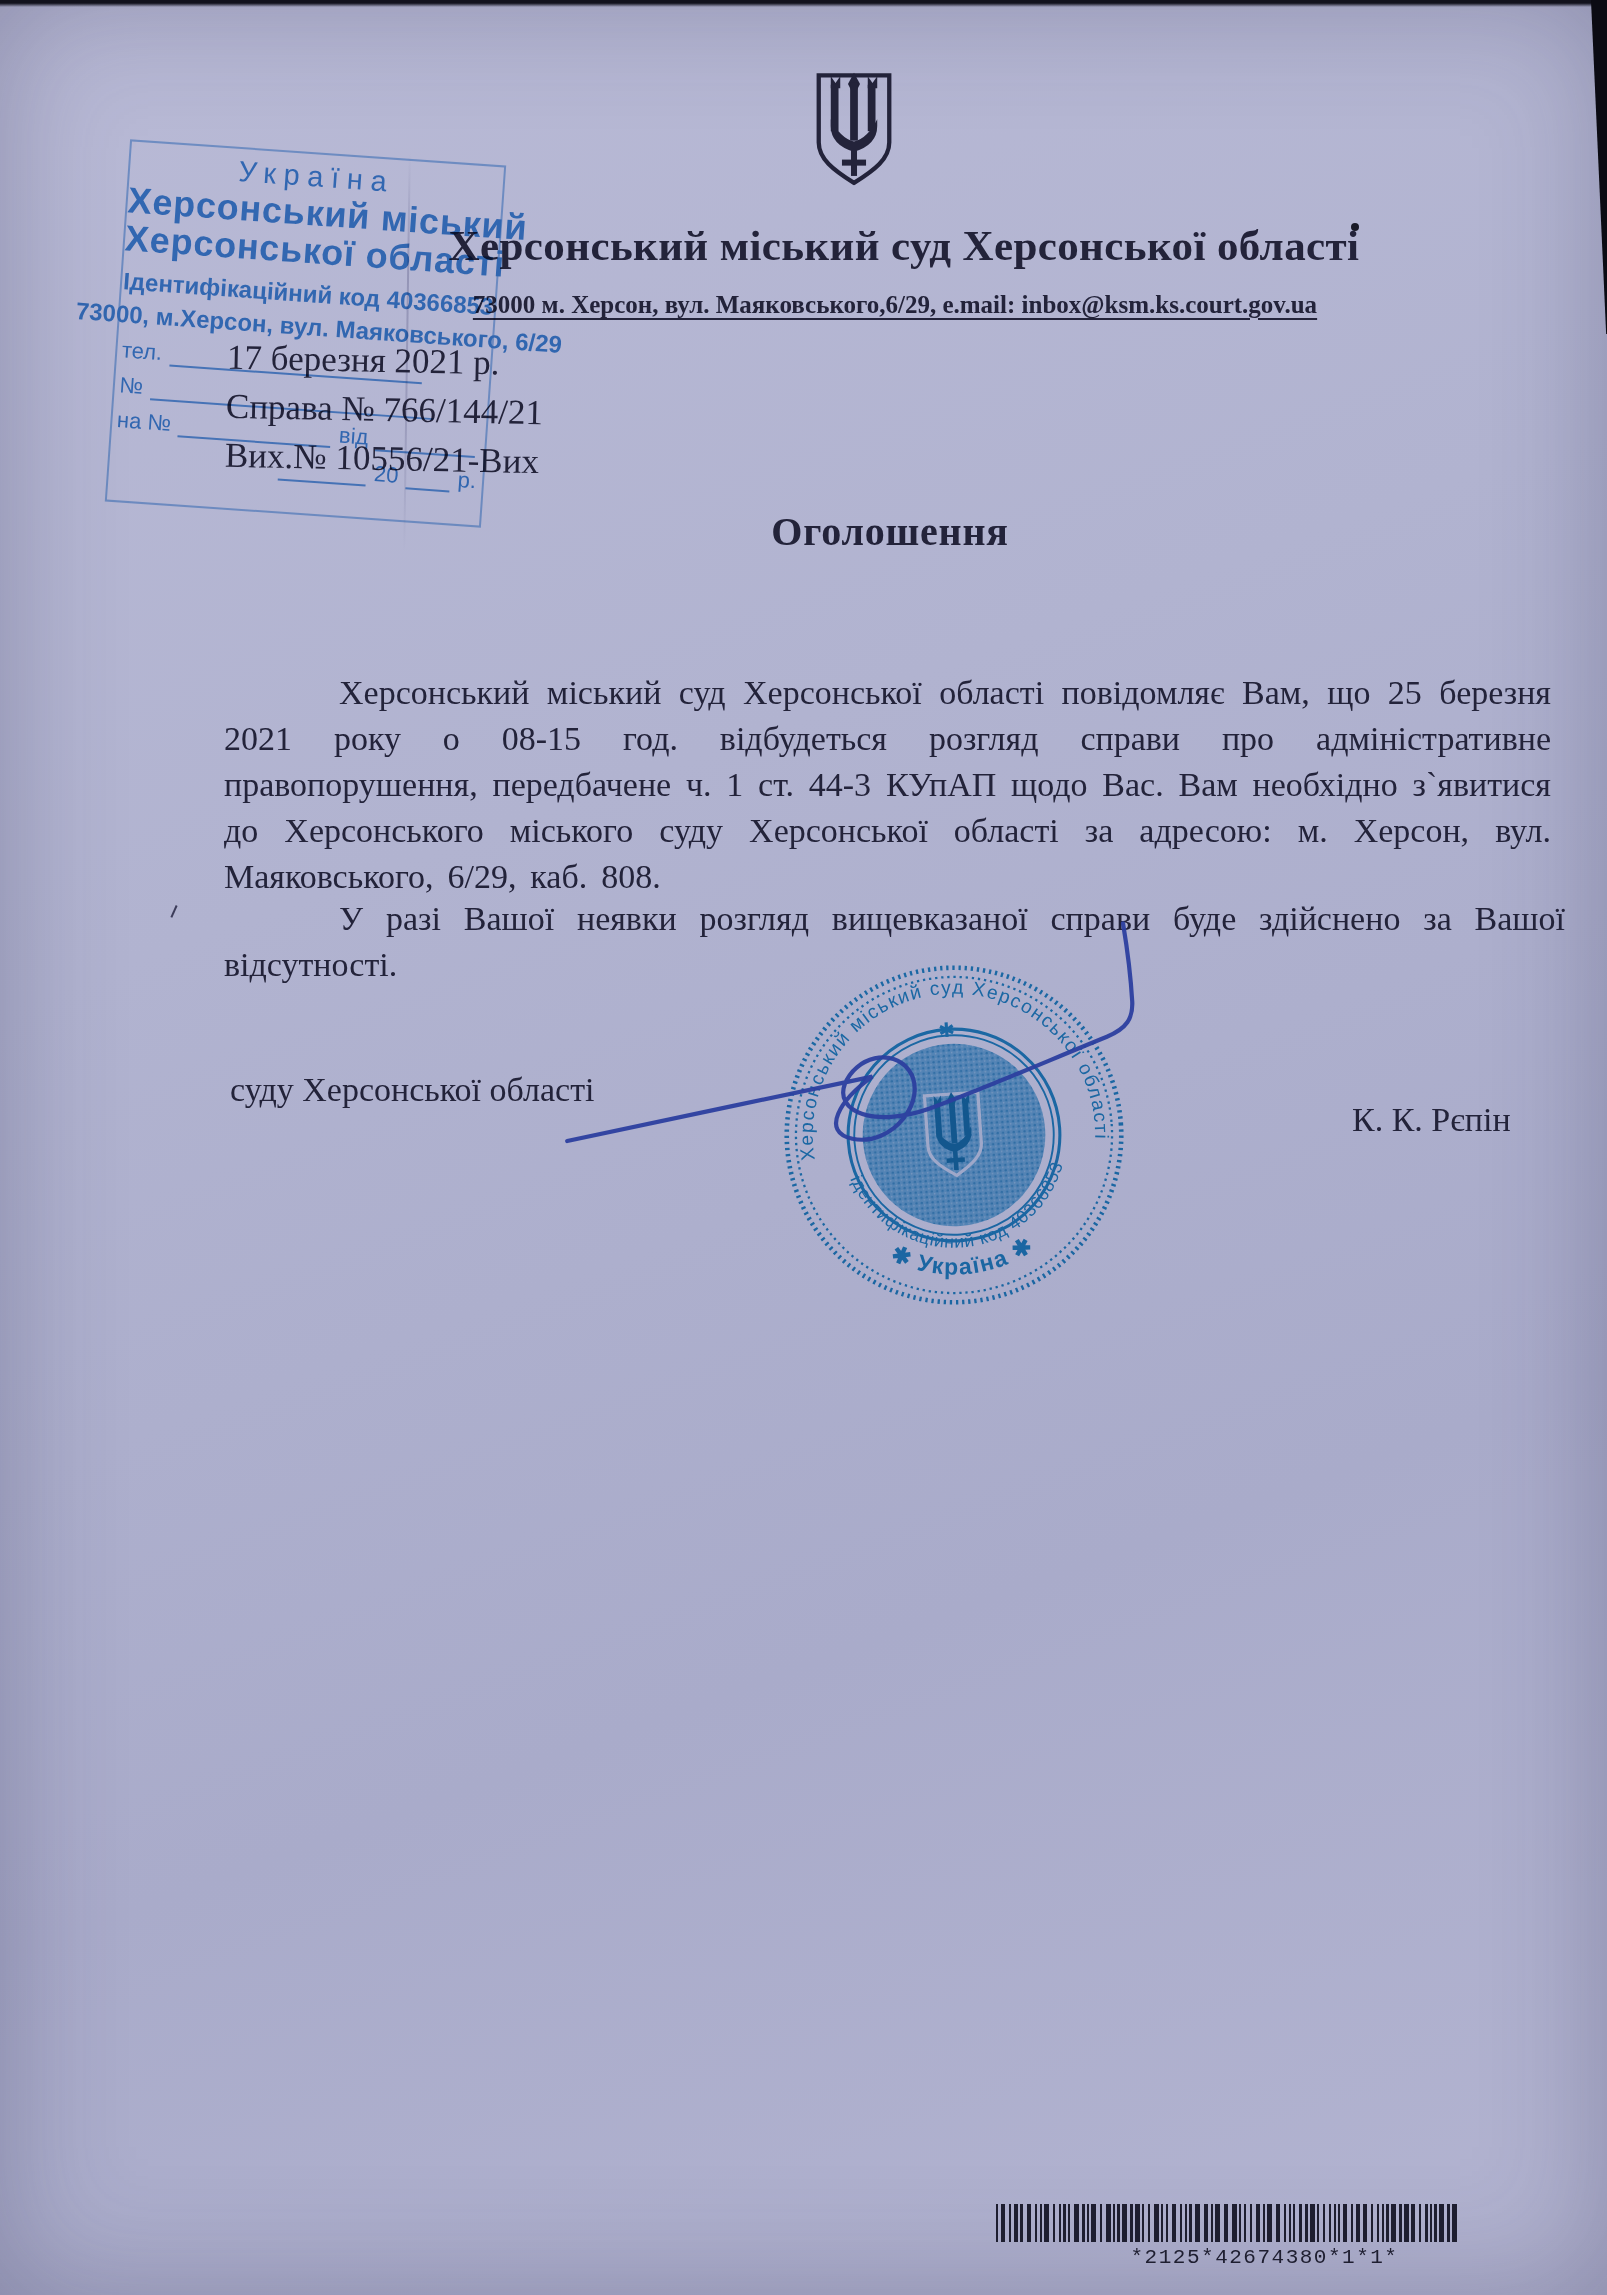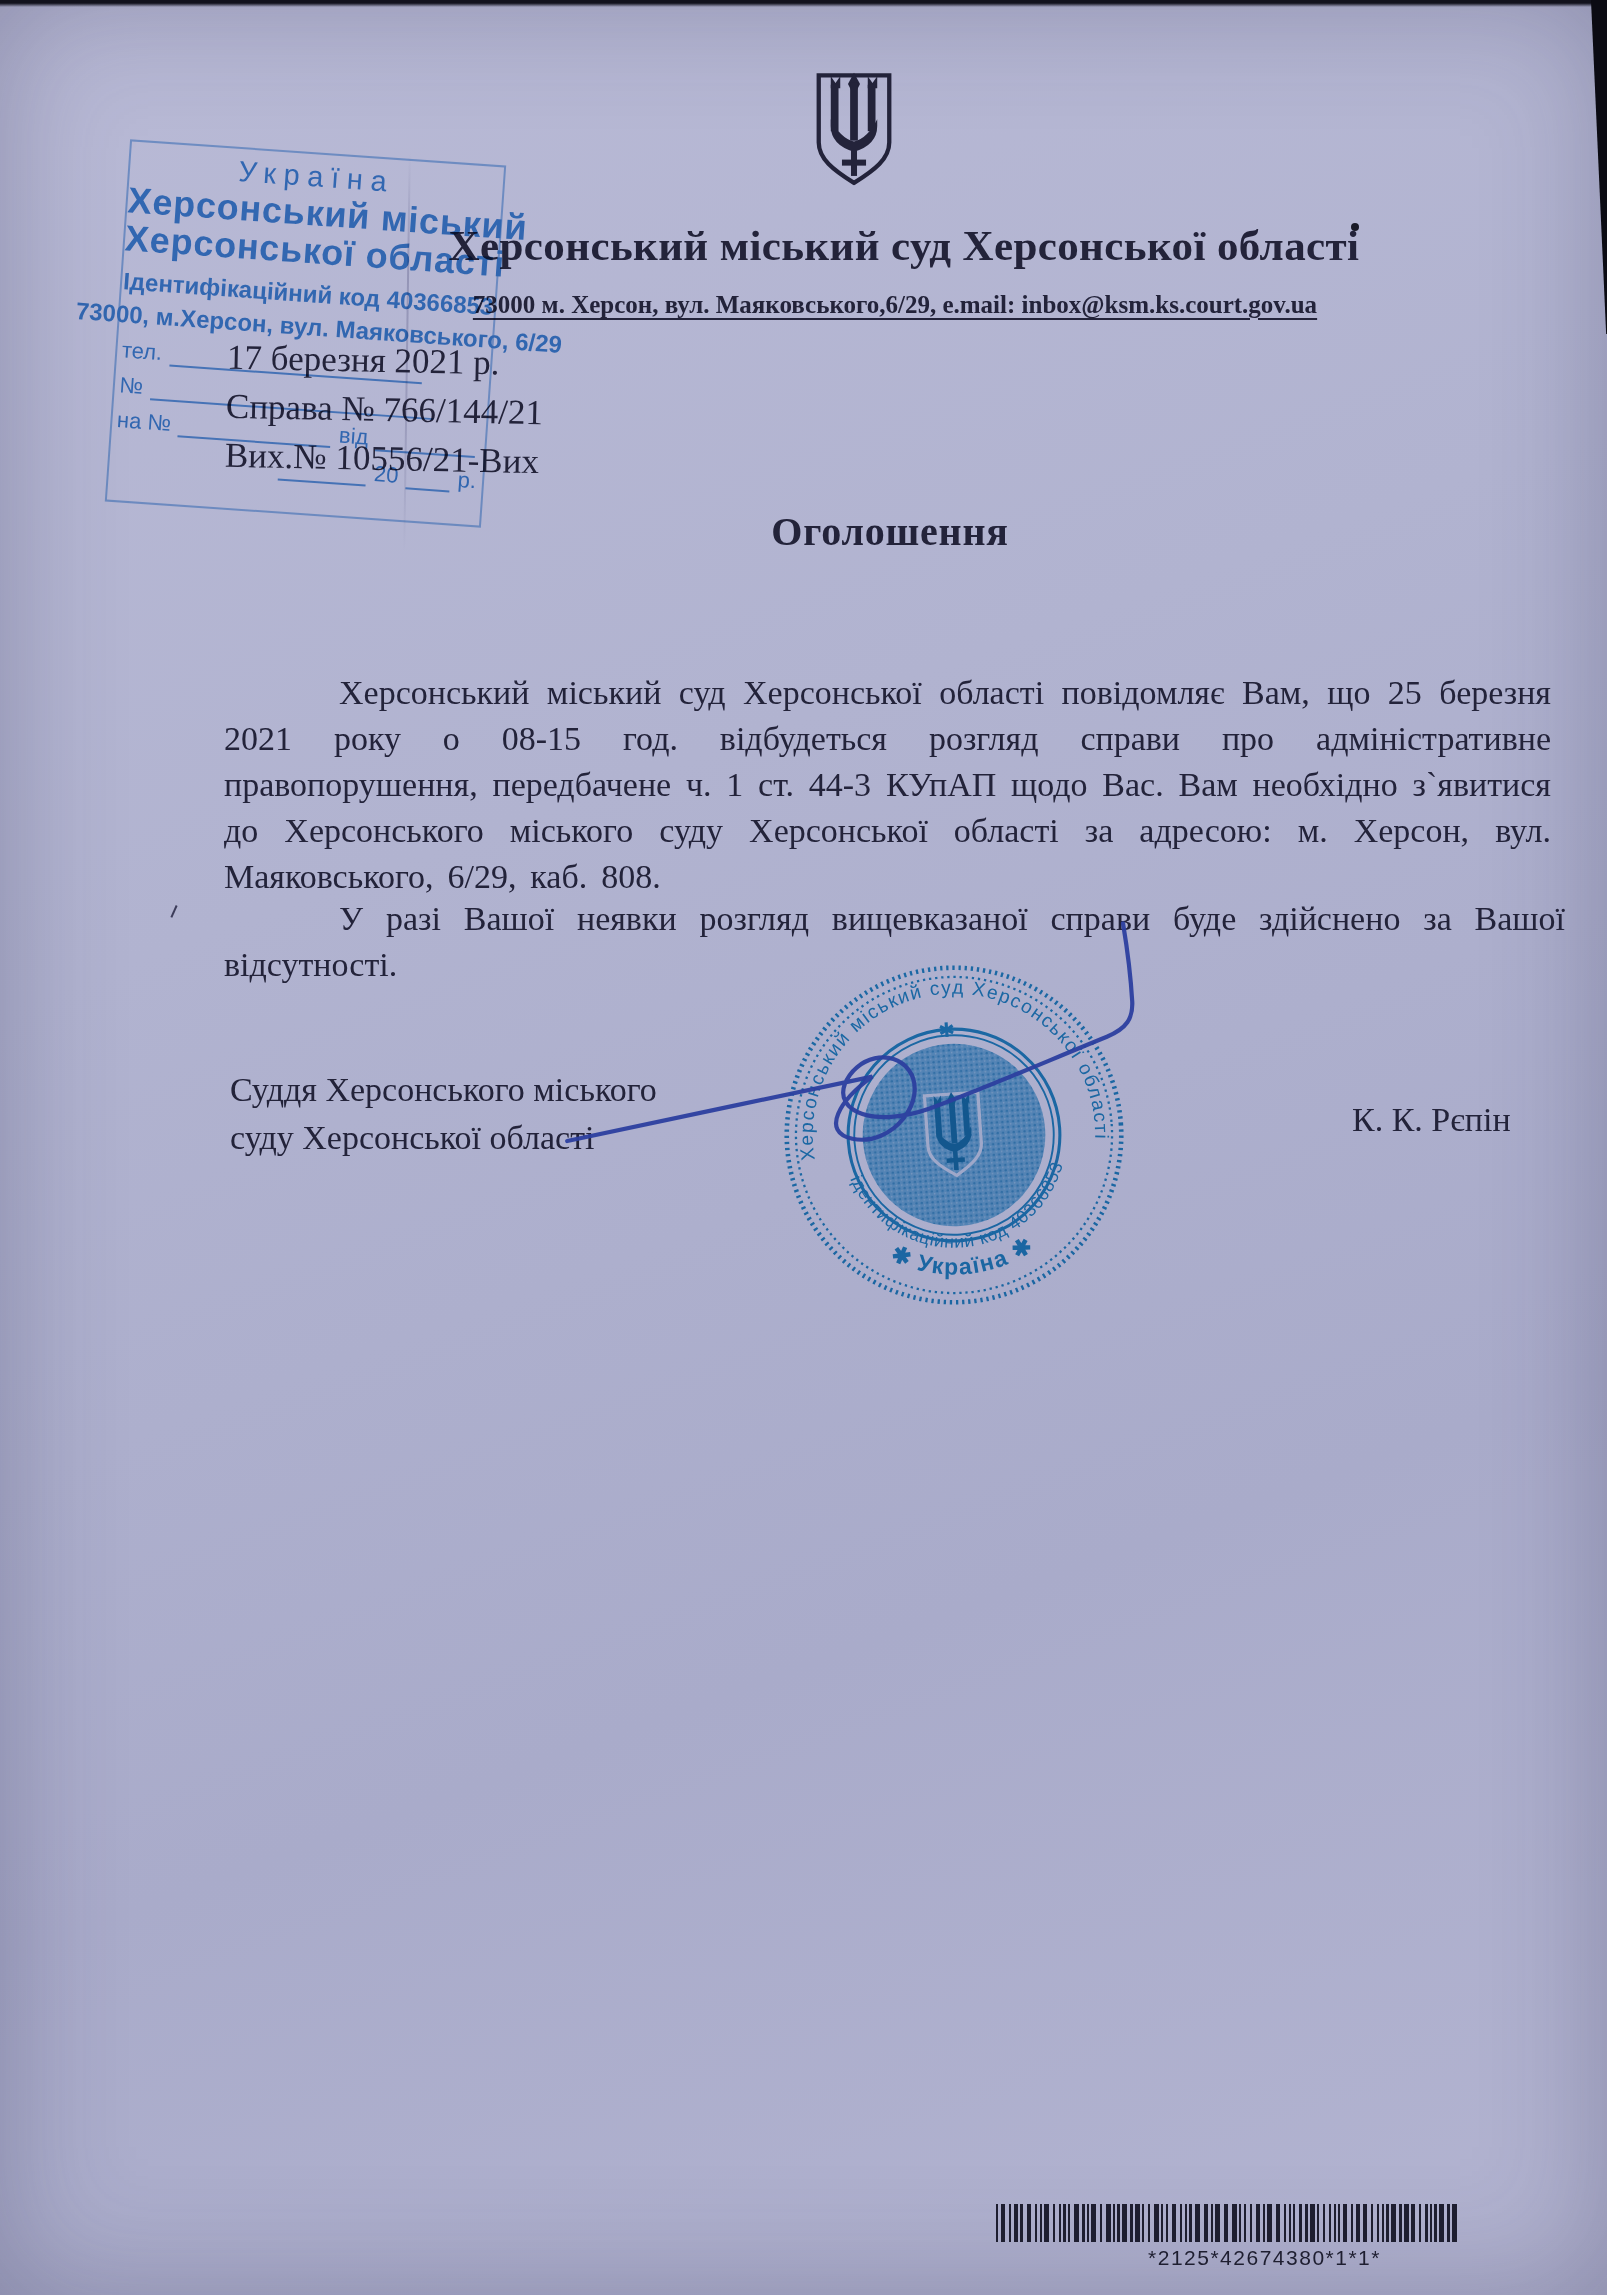--- a/index.html
+++ b/index.html
@@ -73,21 +73,21 @@
 
   
   .signature{position:absolute;left:558px;top:894px;width:621px;height:284px;z-index:5;}
   .signature path{fill:none;stroke:var(--signature-blue);stroke-width:5.5;stroke-linecap:round;opacity:.95;}
 
   
   .barcode{position:absolute;left:996px;top:2204px;width:537px;height:38px;
     display:flex;align-items:stretch;overflow:hidden;}
   .barcode span{display:inline-block;background:var(--barcode-ink);flex:none;}
   .barcode-label{position:absolute;left:996px;top:2246px;width:537px;text-align:center;
-    font-family:Liberation Sans, sans-serif;font-size:21px;letter-spacing:1.5px;color:var(--barcode-ink);}
+    font-family:Liberation Mono, monospace;font-size:21px;letter-spacing:1.5px;color:var(--barcode-ink);}
 </style>
 </head>
 <body>
 
 <div class="photo">
 
   <div class="edge-top"></div>
   <div class="edge-right"></div>
   <div class="black-dot"></div>
   <div class="crease"></div>
@@ -141,21 +141,20 @@
       <span class="cs-line w60"></span>
       <span>р.</span>
     </div>
   </div>
 
   <div class="heading">Оголошення</div>
   <div class="para p1">Херсонський міський суд Херсонської області повідомляє Вам, що 25 березня 2021 року о 08-15 год. відбудеться розгляд справи про адміністративне правопорушення, передбачене ч. 1 ст. 44-3 КУпАП щодо Вас. Вам необхідно з`явитися до Херсонського міського суду Херсонської області за адресою: м. Херсон, вул. Маяковського, 6/29, каб. 808.</div>
   <div class="para p2">У разі Вашої неявки розгляд вищевказаної справи буде здійснено за Вашої відсутності.</div>
 
   <div class="judge-block">
-    <div>Суддя Херсонського міського</div>
     <div>суду Херсонської області</div>
   </div>
   <div class="judge-name">К. К. Рєпін</div>
 
   <svg class="round-stamp" viewBox="0 0 464 464">
     <defs>
       <pattern id="speckle" width="7" height="7" patternUnits="userSpaceOnUse">
         <rect width="7" height="7" fill="#74bde0"></rect>
         <circle cx="2" cy="2.5" r="1.5" fill="#3d9bcb"></circle>
         <circle cx="5.5" cy="5.5" r="1.1" fill="#a5d6ec"></circle>

